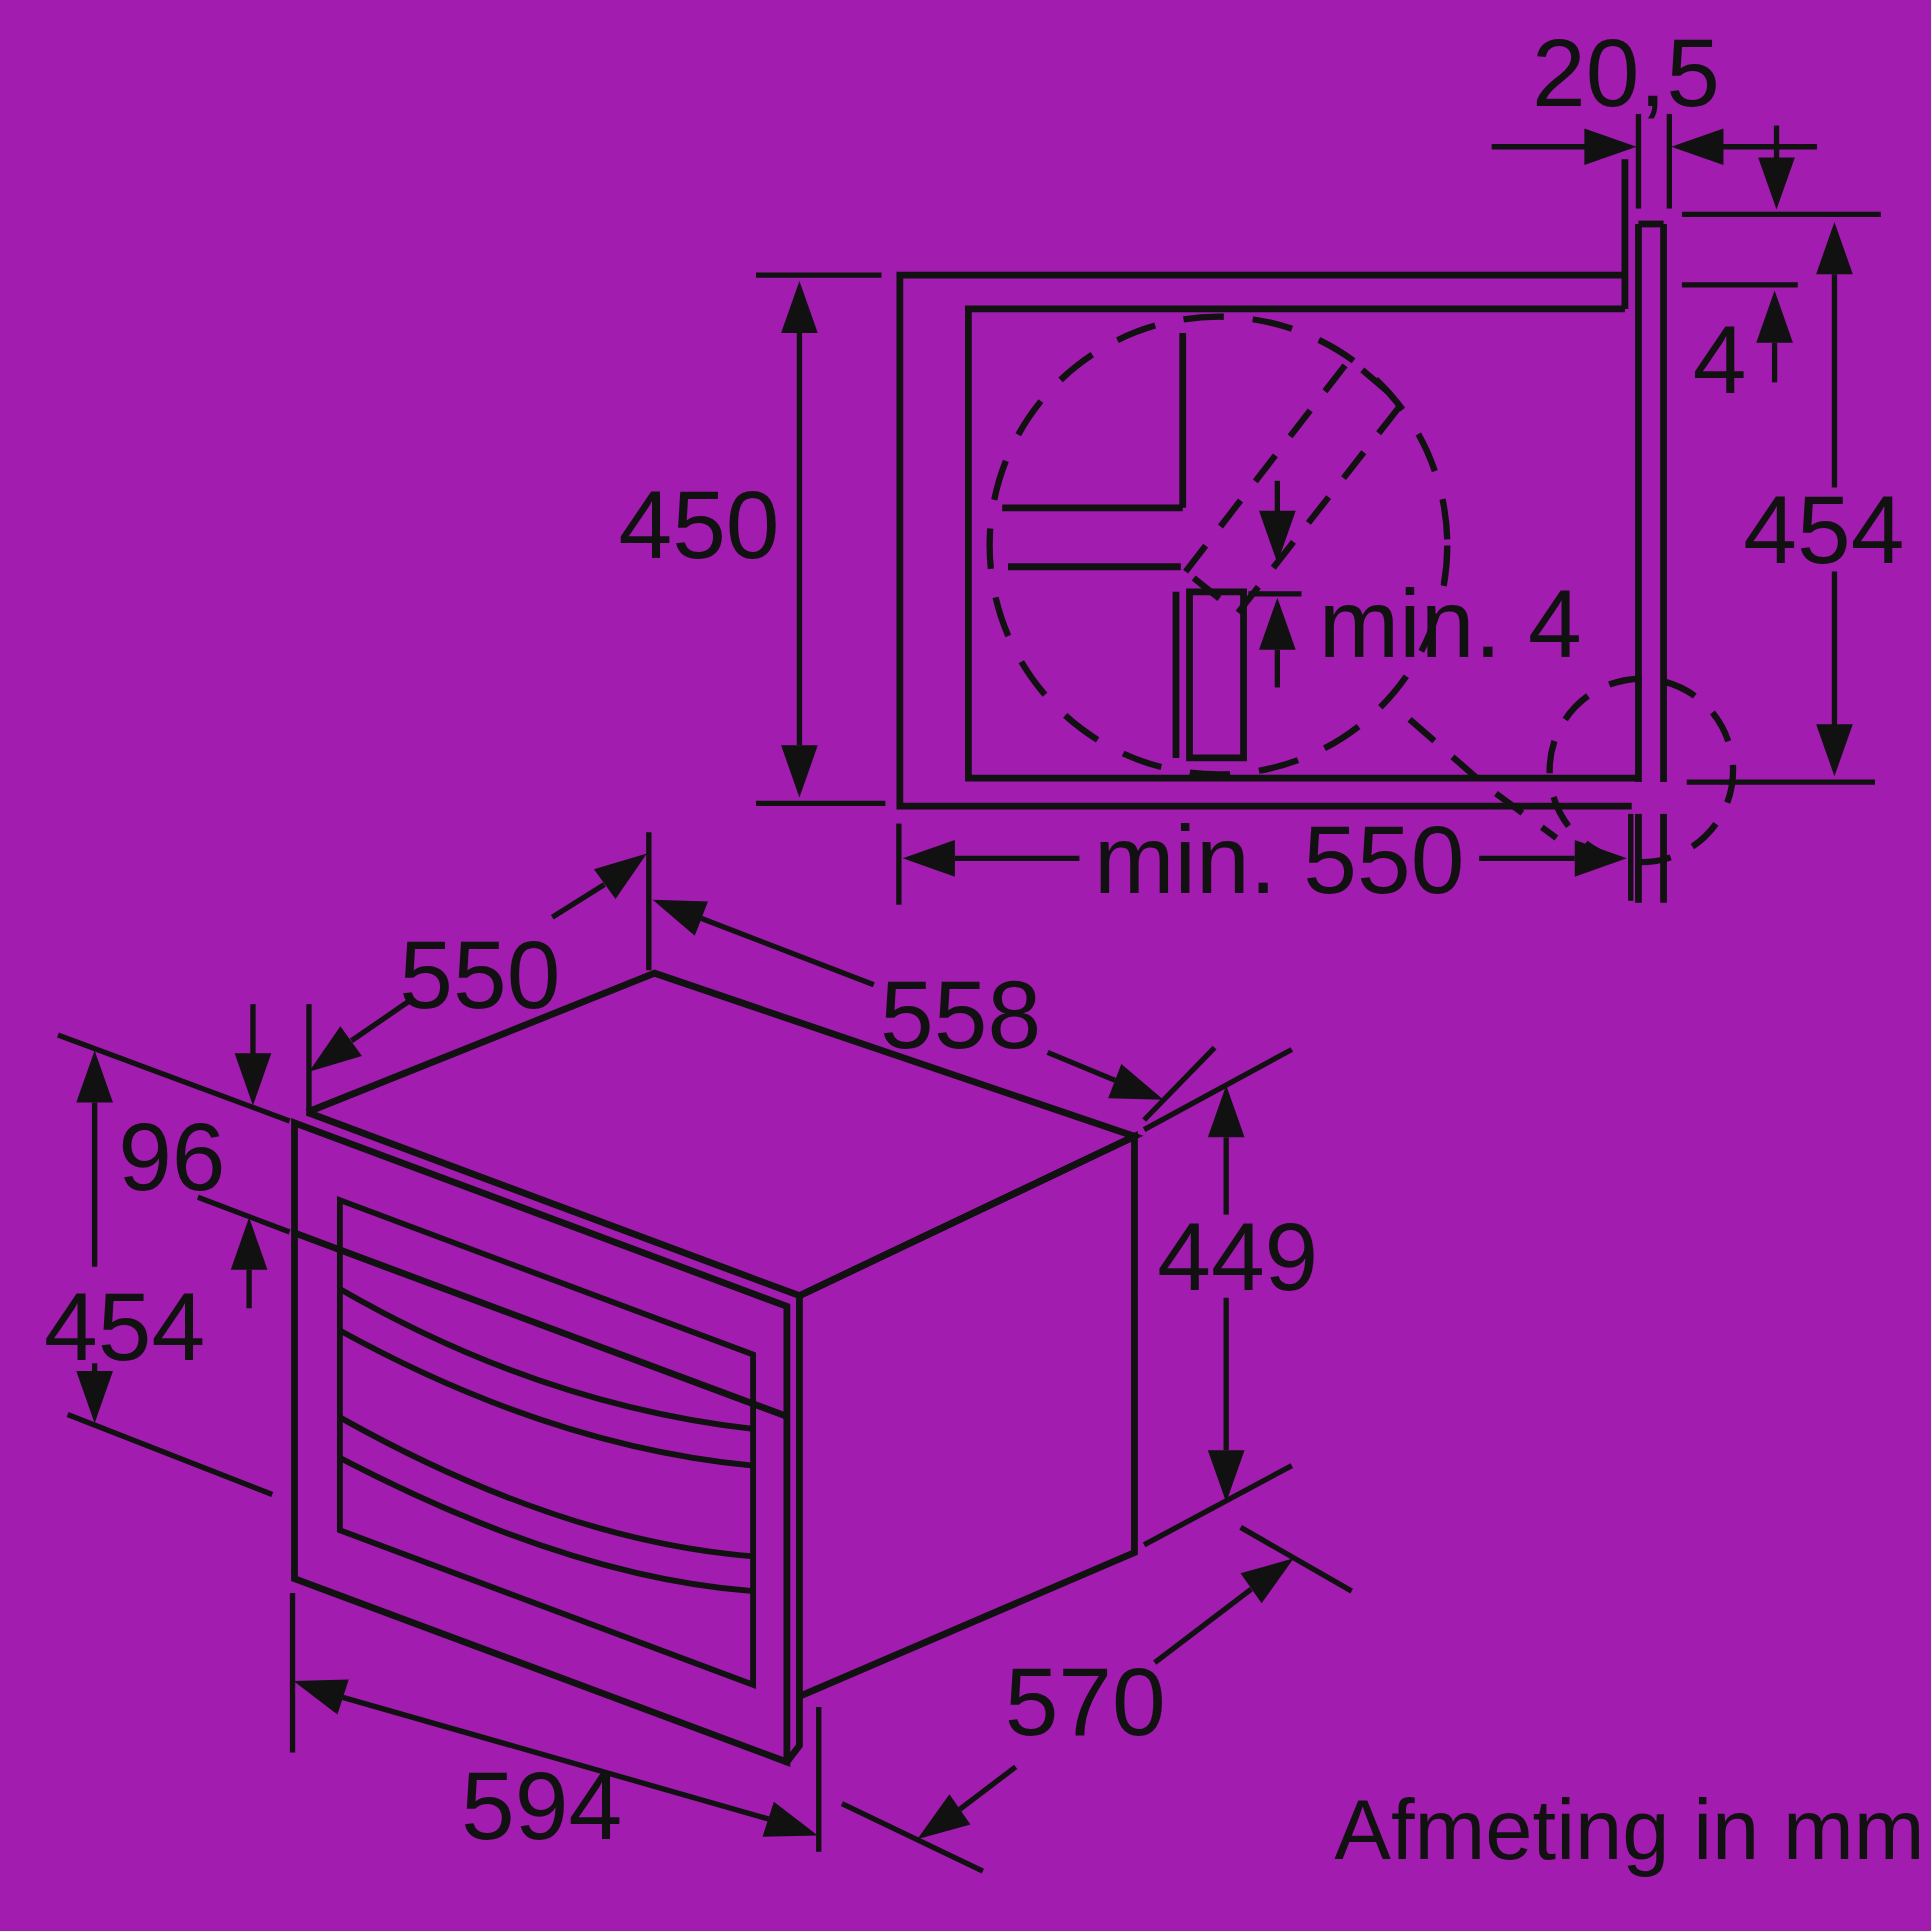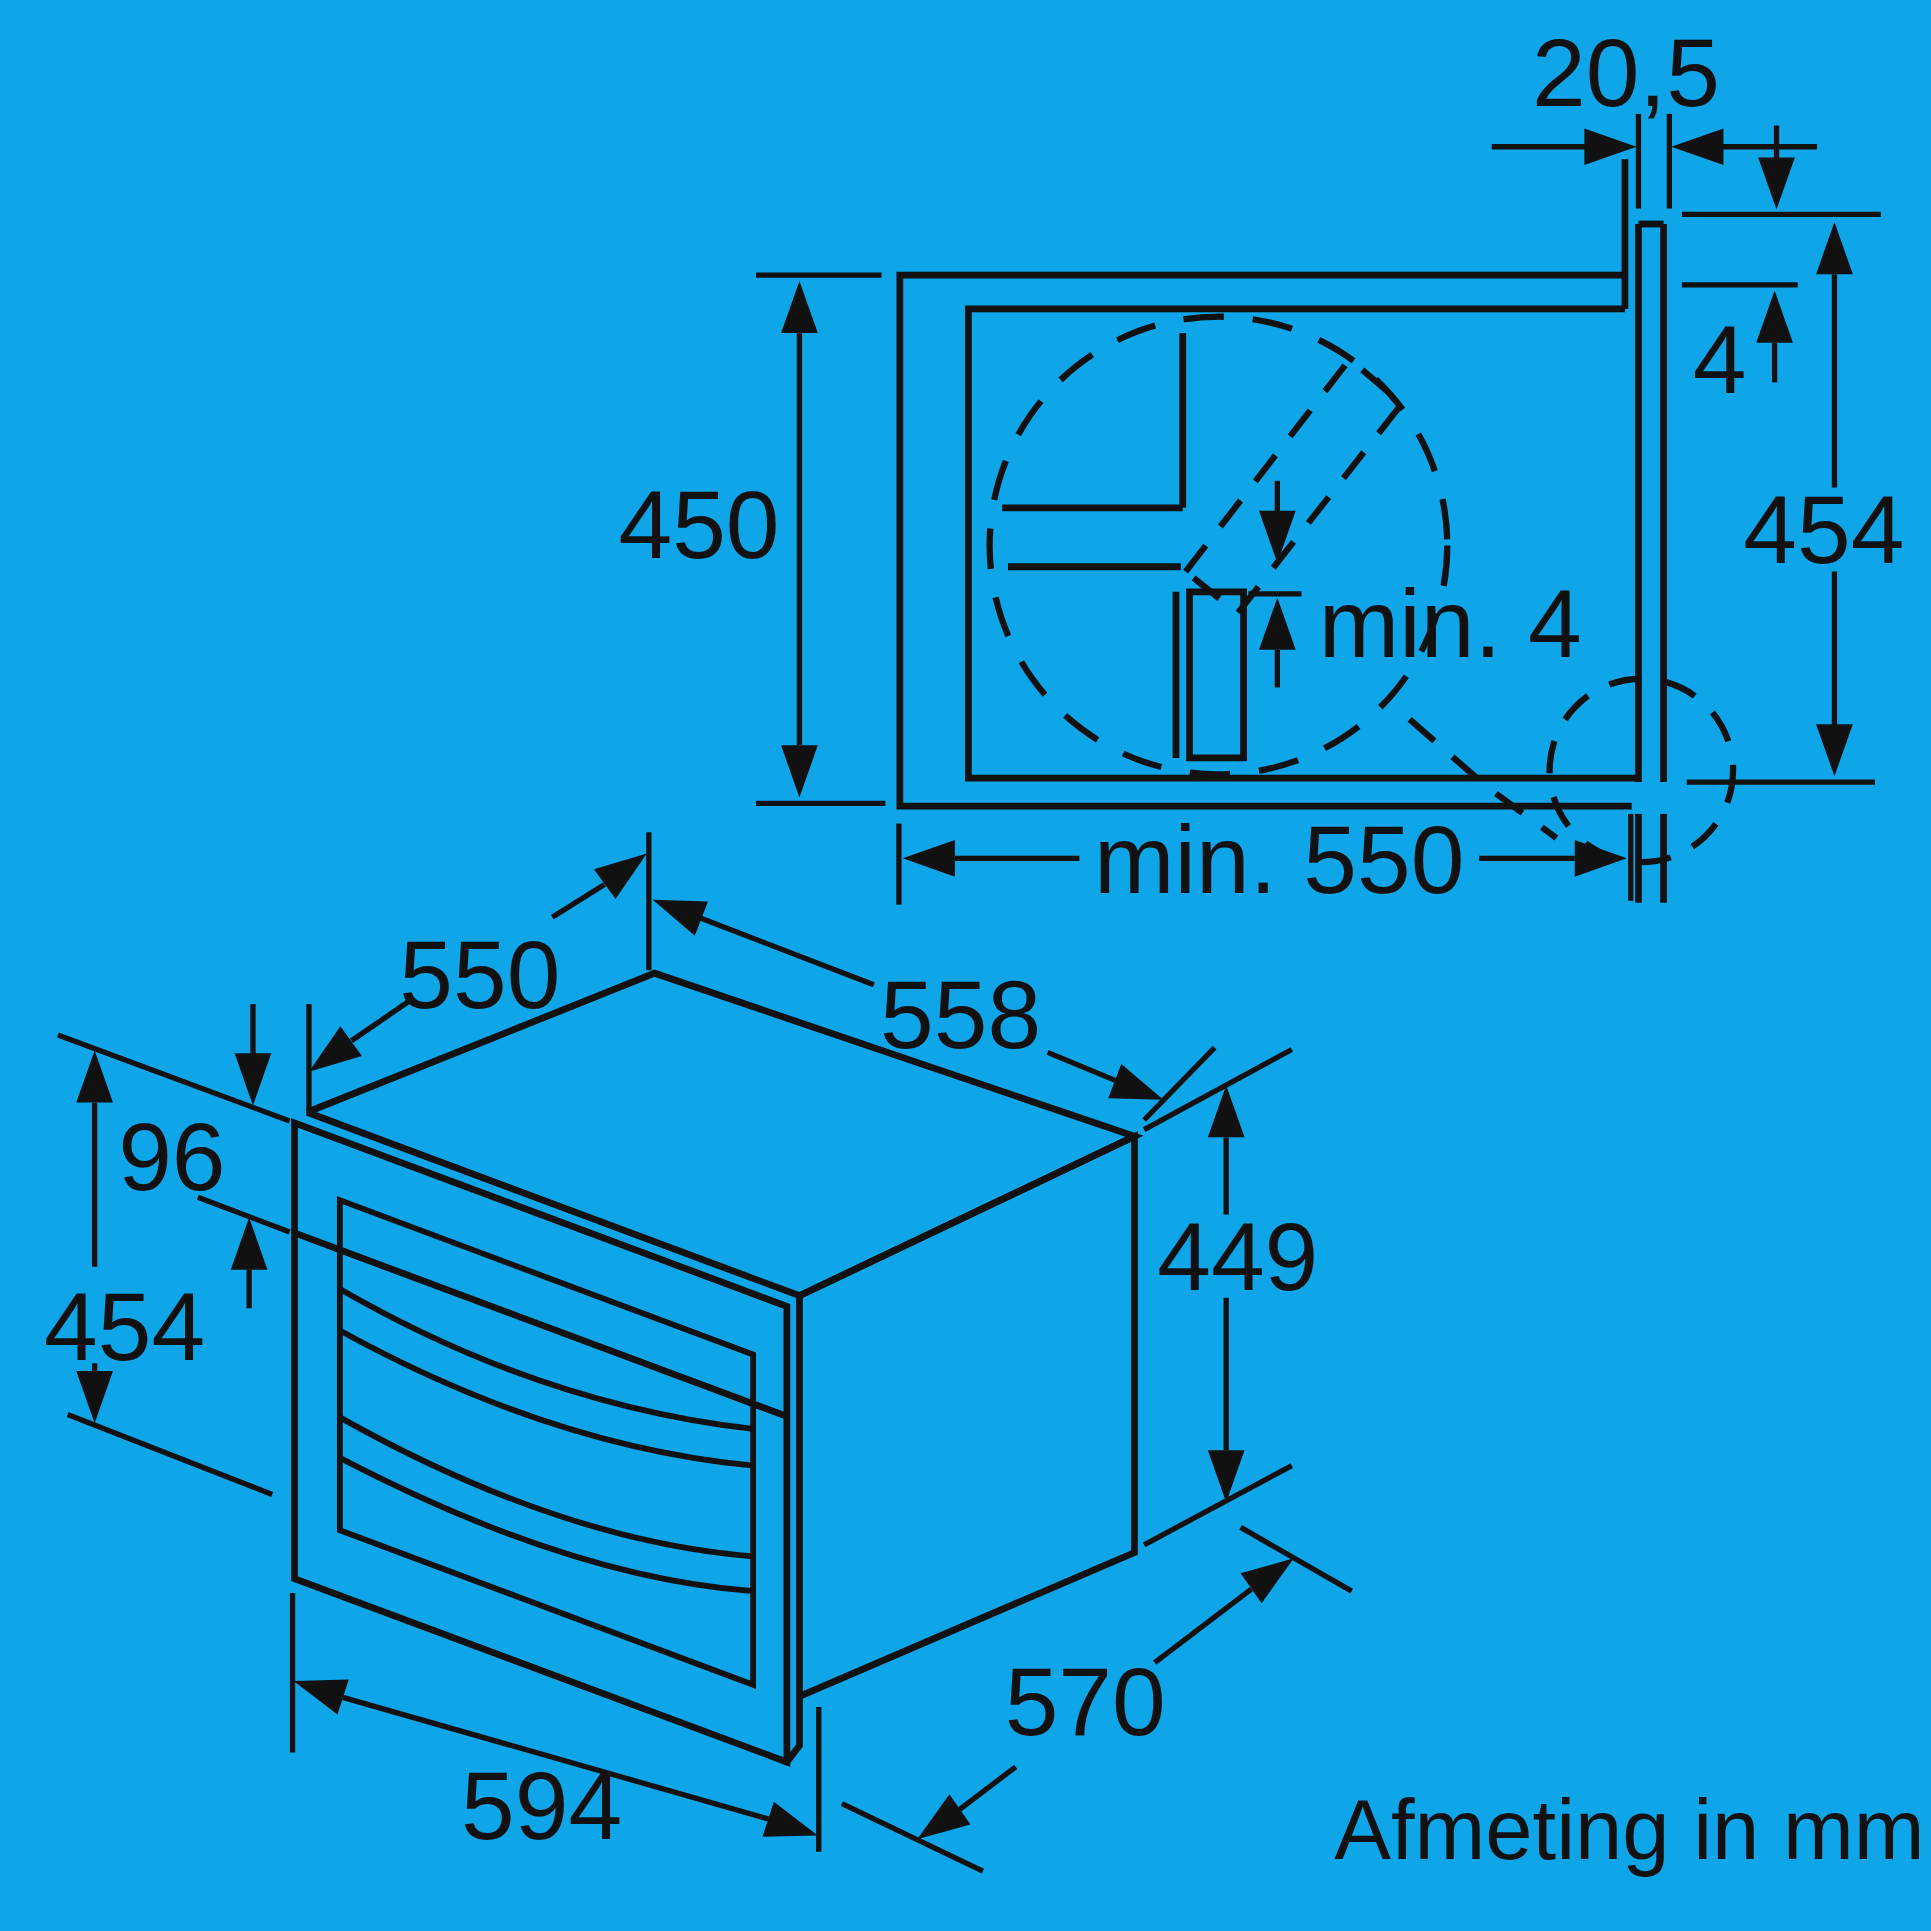--- a/index.html
+++ b/index.html
@@ -1,16 +1,16 @@
 <!DOCTYPE html>
 <html><head>
 <meta charset="utf-8">
 <style>
   html,body{margin:0;padding:0;background:#ffffff;}
-  .stage{width:1931px;height:1931px;position:relative;background:#0ea5e9;}
+  .stage{width:1931px;height:1931px;position:relative;background:#a21caf;}
   svg{display:block;}
   .ln{stroke:#111111;stroke-width:7;fill:none;}
   .thin{stroke:#111111;stroke-width:6;fill:none;}
   .dm{stroke:#111111;stroke-width:5.5;fill:none;}
   .dash{stroke:#111111;stroke-width:6.5;fill:none;stroke-dasharray:42 30;}
   .dash2{stroke:#111111;stroke-width:6.5;fill:none;stroke-dasharray:34 25;}
   .ah{fill:#111111;stroke:none;}
   .lbl{font-family:"Liberation Sans","DejaVu Sans",sans-serif;font-size:100px;fill:#111111;}
   .cap{font-family:"Liberation Sans","DejaVu Sans",sans-serif;font-size:88px;fill:#111111;}
 </style>

